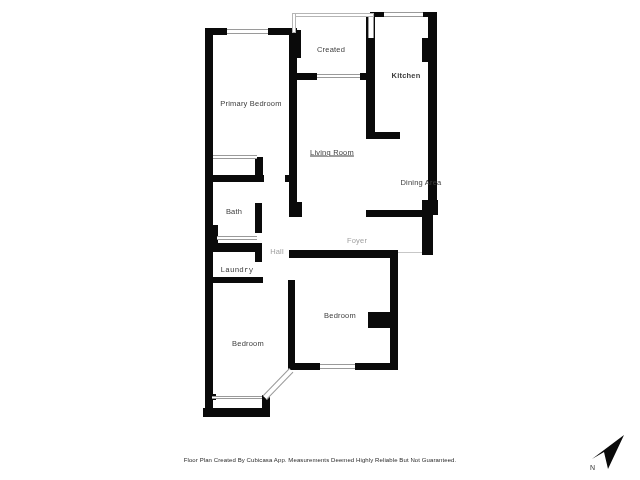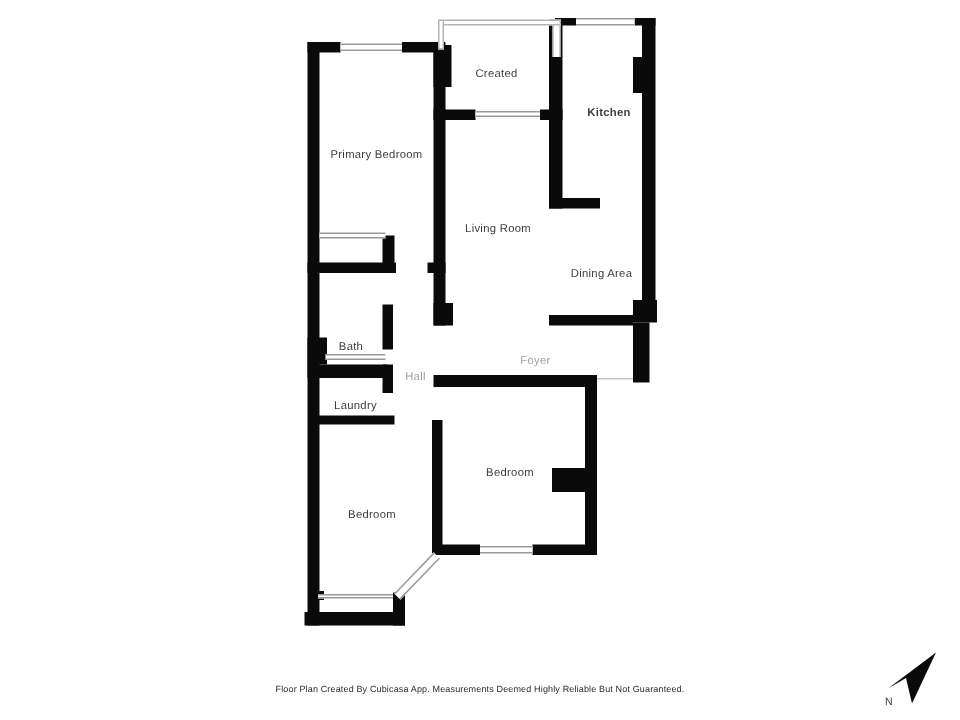--- a/index.html
+++ b/index.html
@@ -89,26 +89,26 @@
   <div class="win-h" style="left:259px;top:381px;width:38px;height:6px;transform:rotate(-46deg);"></div>
 
   <div class="thin" style="left:398px;top:252px;width:24px;height:1px;"></div>
 
   <div class="rail" style="left:292px;top:13px;width:82px;height:4px;"></div>
   <div class="rail" style="left:292px;top:13px;width:4px;height:20px;"></div>
 
   <div class="label" style="left:251px;top:103px;">Primary Bedroom</div>
   <div class="label" style="left:331px;top:49px;">Created</div>
   <div class="label" style="left:406px;top:75px;font-weight:bold;">Kitchen</div>
-  <div class="label" style="left:332px;top:152px;">Living Room</div>
-  <div class="label" style="left:401px;top:182px;text-align:center;">Dining Area</div>
-  <div class="label" style="left:234px;top:211px;margin-top:20px;">Bath</div>
+  <div class="label" style="left:332px;top:152px;text-decoration:underline;">Living Room</div>
+  <div class="label" style="left:421px;top:182px;text-align:center;">Dining Area</div>
+  <div class="label" style="left:234px;top:211px;">Bath</div>
   <div class="label muted" style="left:277px;top:235px;margin-top:16px;">Hall</div>
   <div class="label muted" style="left:357px;top:240px;text-align:center;">Foyer</div>
-  <div class="label" style="left:237px;top:270px;">Laundry</div>
+  <div class="label" style="left:237px;top:270px;font-family:Liberation Mono, monospace;">Laundry</div>
   <div class="label" style="left:340px;top:315px;">Bedroom</div>
   <div class="label" style="left:248px;top:343px;">Bedroom</div>
 
   <div class="footer">Floor Plan Created By Cubicasa App. Measurements Deemed Highly Reliable But Not Guaranteed.</div>
 
   <svg class="compass" viewBox="0 0 44 44">
     <polygon points="39,4 7,28 19,21 23,38" fill="#0a0a0a"></polygon>
     <text x="5" y="39" font-size="7" fill="#333" font-family="Liberation Sans, sans-serif">N</text>
   </svg>
 

